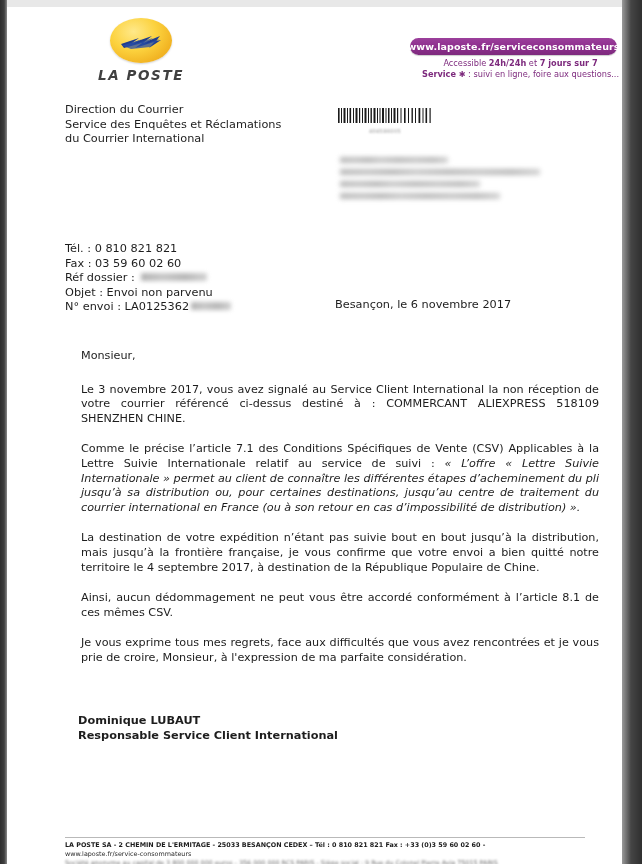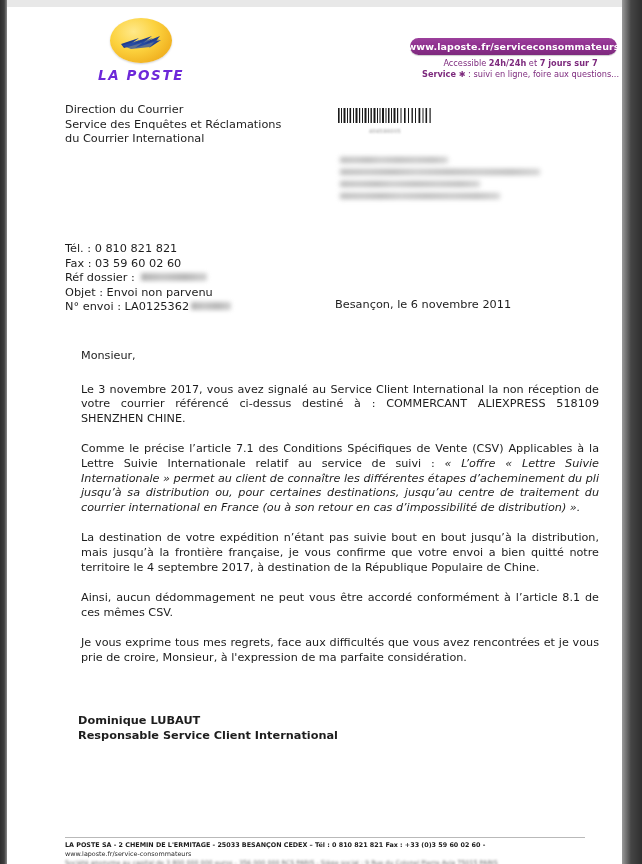--- a/index.html
+++ b/index.html
@@ -74,21 +74,21 @@
     width: 44px;
     height: 24px;
   }
   .logo-word {
     margin-top: 4px;
     font-family: "DejaVu Sans", "Liberation Sans", sans-serif;
     font-style: italic;
     font-weight: bold;
     font-size: 13.5px;
     letter-spacing: 1.6px;
-    color: #6d28d9;
+    color: #404040;
   }
 
   .url-pill {
     position: absolute;
     left: 403px;
     top: 31px;
     width: 207px;
     height: 17px;
     border-radius: 9px;
     background: linear-gradient(to bottom, #9b3f9b 0%, #8e2f8e 50%, #7d2a7d 100%);
@@ -332,21 +332,21 @@
     </div>
 
     <div class="refblock">
       <div class="row"><span>Tél. : </span><span>0 810 821 821</span></div>
       <div class="row"><span>Fax : </span><span>03 59 60 02 60</span></div>
       <div class="row"><span>Réf dossier  : </span><span class="redact-inline dossier"></span></div>
       <div class="row"><span>Objet : </span><span>Envoi non parvenu</span></div>
       <div class="row"><span>N° envoi : </span><span>LA0125362</span><span class="redact-inline envoi"></span></div>
     </div>
 
-    <div class="placedate">Besançon, le 6 novembre 2011</div>
+    <div class="placedate">Besançon, le 6 novembre 2017</div>
 
     <div class="body-area">
       <p class="salutation">Monsieur,</p>
 
       <p class="para">Le 3 novembre 2017, vous avez signalé au Service Client International la non réception de votre courrier référencé ci-dessus destiné à : COMMERCANT ALIEXPRESS 518109 SHENZHEN CHINE.</p>
 
       <p class="para"><span>Comme le précise l’article 7.1 des Conditions Spécifiques de Vente (CSV) Applicables à la Lettre Suivie Internationale relatif au service de suivi : </span><span class="quote-it">« L’offre « Lettre Suivie Internationale » permet au client de connaître les différentes étapes d’acheminement du pli jusqu’à sa distribution ou, pour certaines destinations, jusqu’au centre de traitement du courrier international en France (ou à son retour en cas d’impossibilité de distribution) ».</span></p>
 
       <p class="para">La destination de votre expédition n’étant pas suivie bout en bout jusqu’à la distribution, mais jusqu’à la frontière française, je vous confirme que votre envoi a bien quitté notre territoire le 4 septembre 2017, à destination de la République Populaire de Chine.</p>
 

